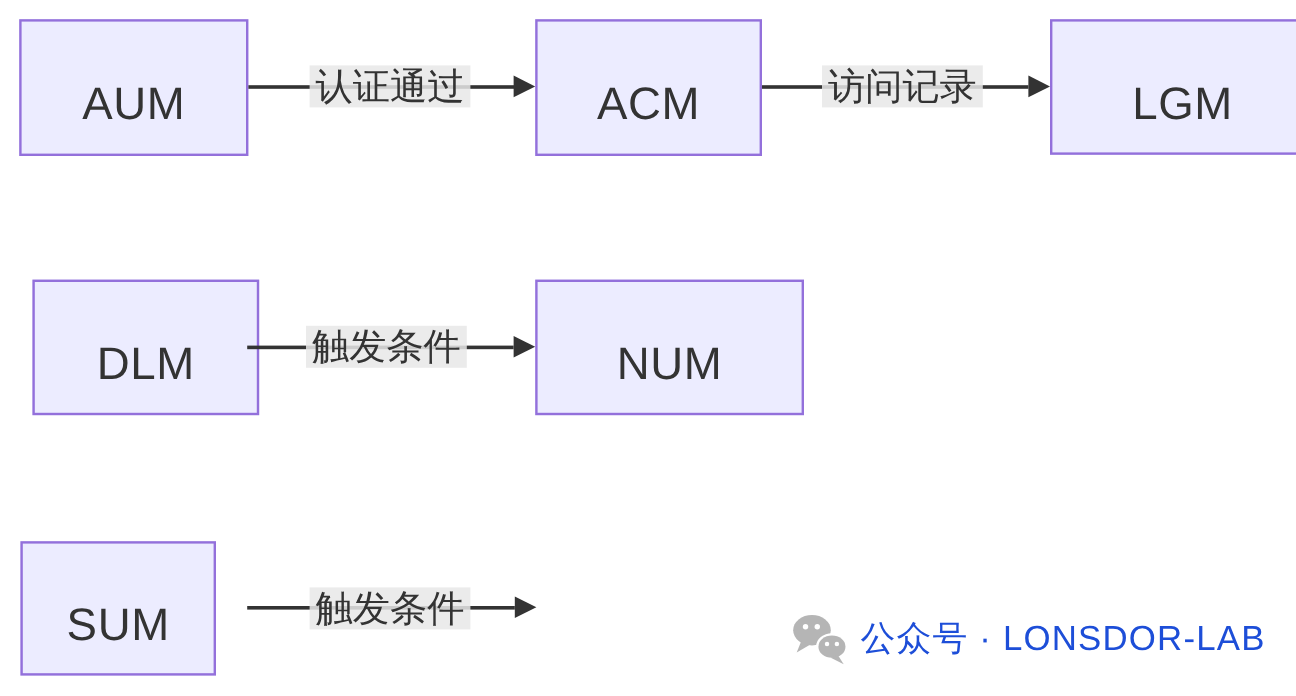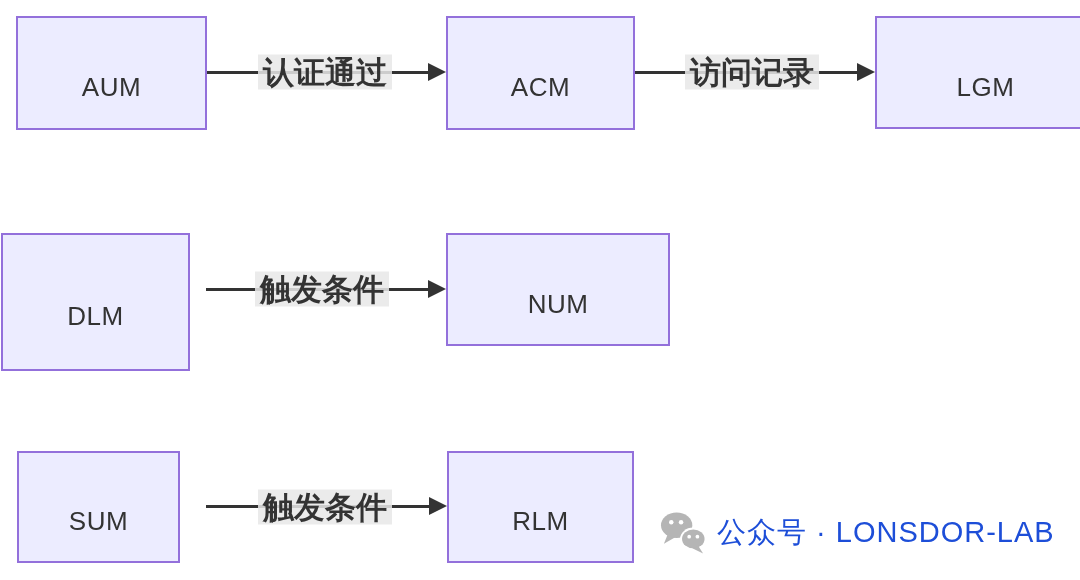--- a/index.html
+++ b/index.html
@@ -20,21 +20,21 @@
     position: absolute;
     background: #ECECFF;
     border: 2px solid #9370DB;
     box-sizing: border-box;
     display: flex;
     align-items: center;
     justify-content: center;
   }
   .node span {
     color: #333333;
-    font-size: 26px;
+    font-size: 38px;
     letter-spacing: 0.5px;
     margin-top: 29px;
   }
   
   .edge-line {
     position: absolute;
     height: 3px;
     background: #333333;
   }
   .arrowhead {
@@ -47,21 +47,20 @@
   }
   .edge-label {
     position: absolute;
     transform: translate(-50%, -50%);
     background: rgba(232, 232, 232, 0.85);
     color: #333333;
     font-size: 31px;
     line-height: 1;
     padding: 2px 5px;
     white-space: nowrap;
-    font-weight: bold;
   }
   
   .watermark {
     position: absolute;
     left: 660px;
     top: 511px;
     display: flex;
     align-items: center;
     gap: 10px;
     color: #1d4ed8;
@@ -81,32 +80,29 @@
   <div class="node" style="left:16px; top:16px; width:191px; height:114px">
     <span>AUM</span>
   </div>
   <div class="node" style="left:446px; top:16px; width:189px; height:114px">
     <span>ACM</span>
   </div>
   <div class="node" style="left:875px; top:16px; width:221px; height:113px">
     <span>LGM</span>
   </div>
 
-  <div class="node" style="left:1px; top:233px; width:189px; height:138px">
+  <div class="node" style="left:27px; top:233px; width:189px; height:113px">
     <span>DLM</span>
   </div>
   <div class="node" style="left:446px; top:233px; width:224px; height:113px">
     <span>NUM</span>
   </div>
 
   <div class="node" style="left:17px; top:451px; width:163px; height:112px">
     <span>SUM</span>
-  </div>
-  <div class="node" style="left:447px; top:451px; width:187px; height:112px">
-    <span>RLM</span>
   </div>
 
   <div class="edge-line" style="left:207px; top:71px; width:222px"></div>
   <div class="arrowhead" style="left:428px; top:63px"></div>
   <div class="edge-label" style="left:325px; top:72px">认证通过</div>
 
   <div class="edge-line" style="left:635px; top:71px; width:222px"></div>
   <div class="arrowhead" style="left:857px; top:63px"></div>
   <div class="edge-label" style="left:752px; top:72px">访问记录</div>
 

